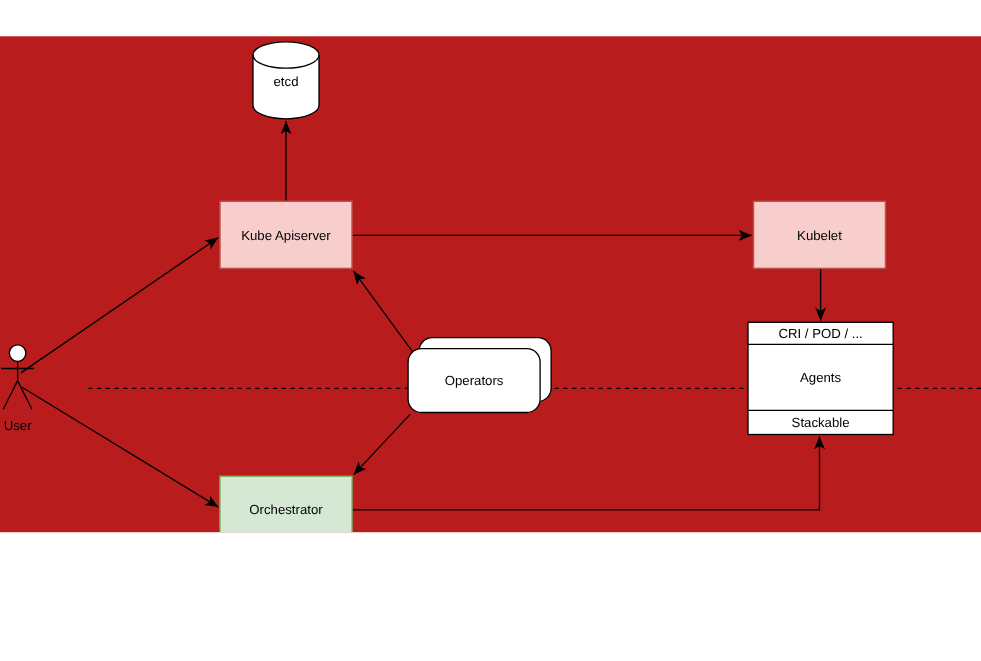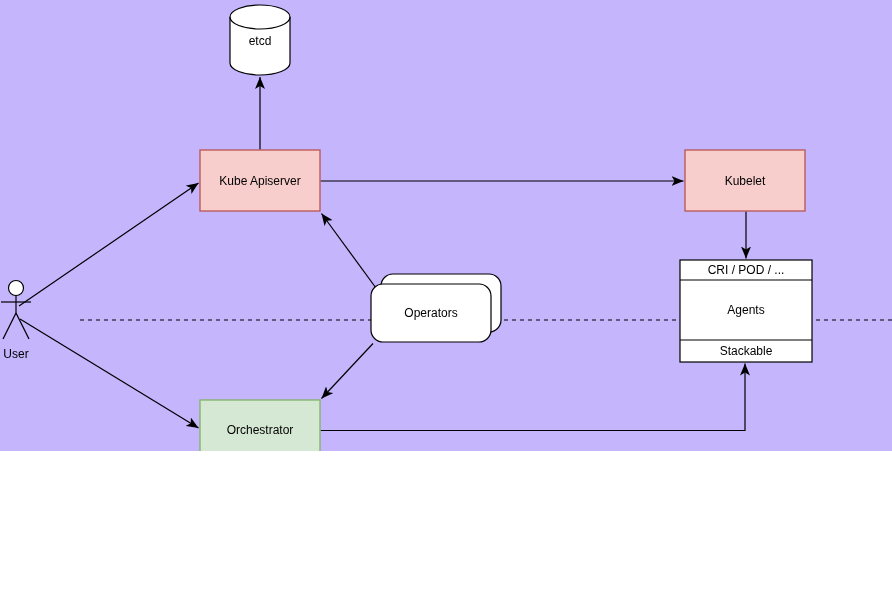--- a/index.html
+++ b/index.html
@@ -1,16 +1,16 @@
 <!DOCTYPE html>
 <html><head>
 <meta charset="utf-8">
 <style>
   html, body { margin: 0; padding: 0; background: #ffffff; }
-  .canvas { width: 892px; height: 451px; position: relative; background: #c4b5fd; overflow: hidden; }
+  .canvas { width: 892px; height: 451px; position: relative; background: #b91c1c; overflow: hidden; margin-top: 33px; }
   svg { display: block; }
   text {
     font-family: "Liberation Sans", sans-serif;
     font-size: 12px;
     fill: #000000;
     text-anchor: middle;
     dominant-baseline: central;
   }
   .edge { stroke: #000000; stroke-width: 1.2; fill: none; }
   .dashed { stroke-dasharray: 4 4; }

